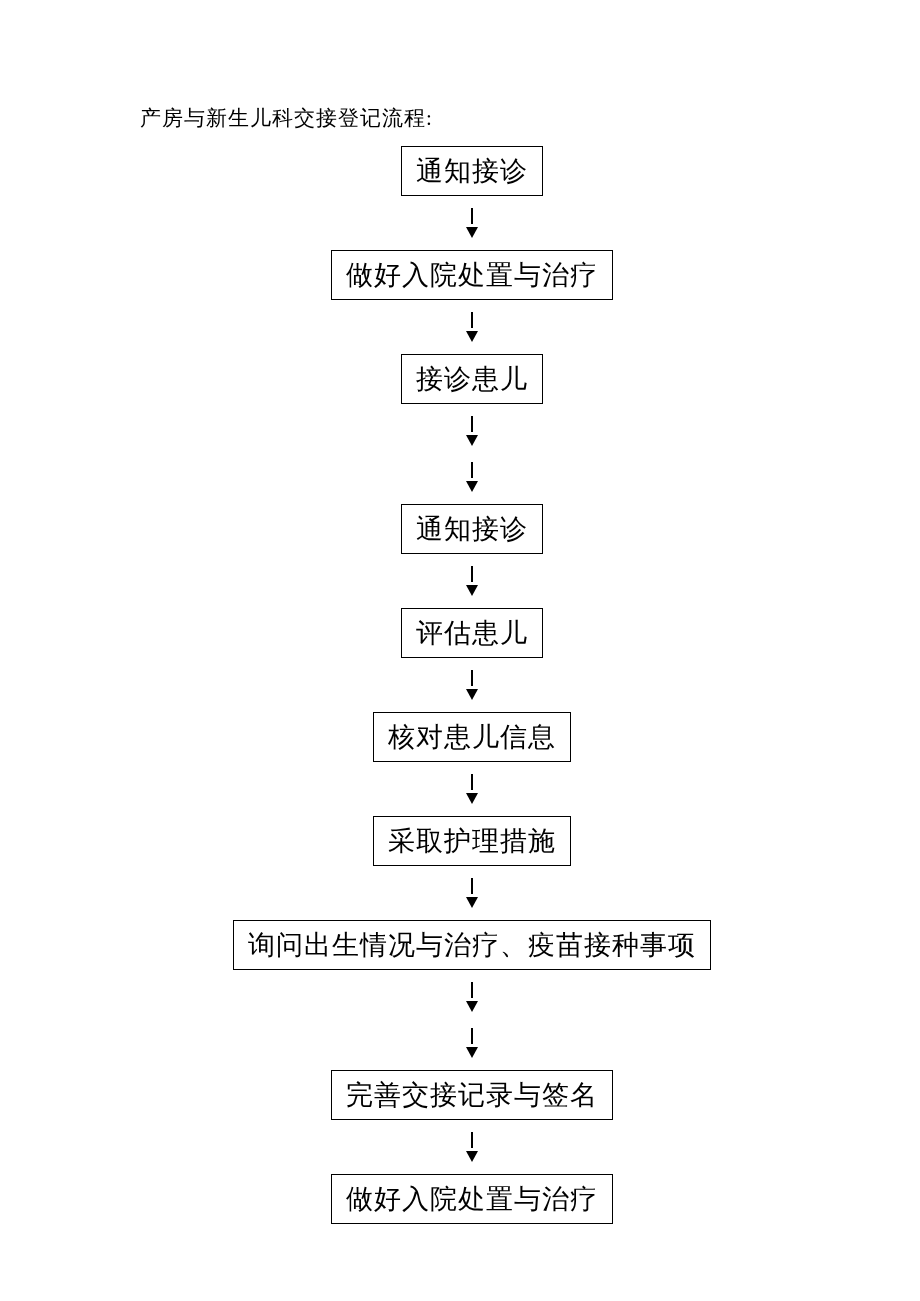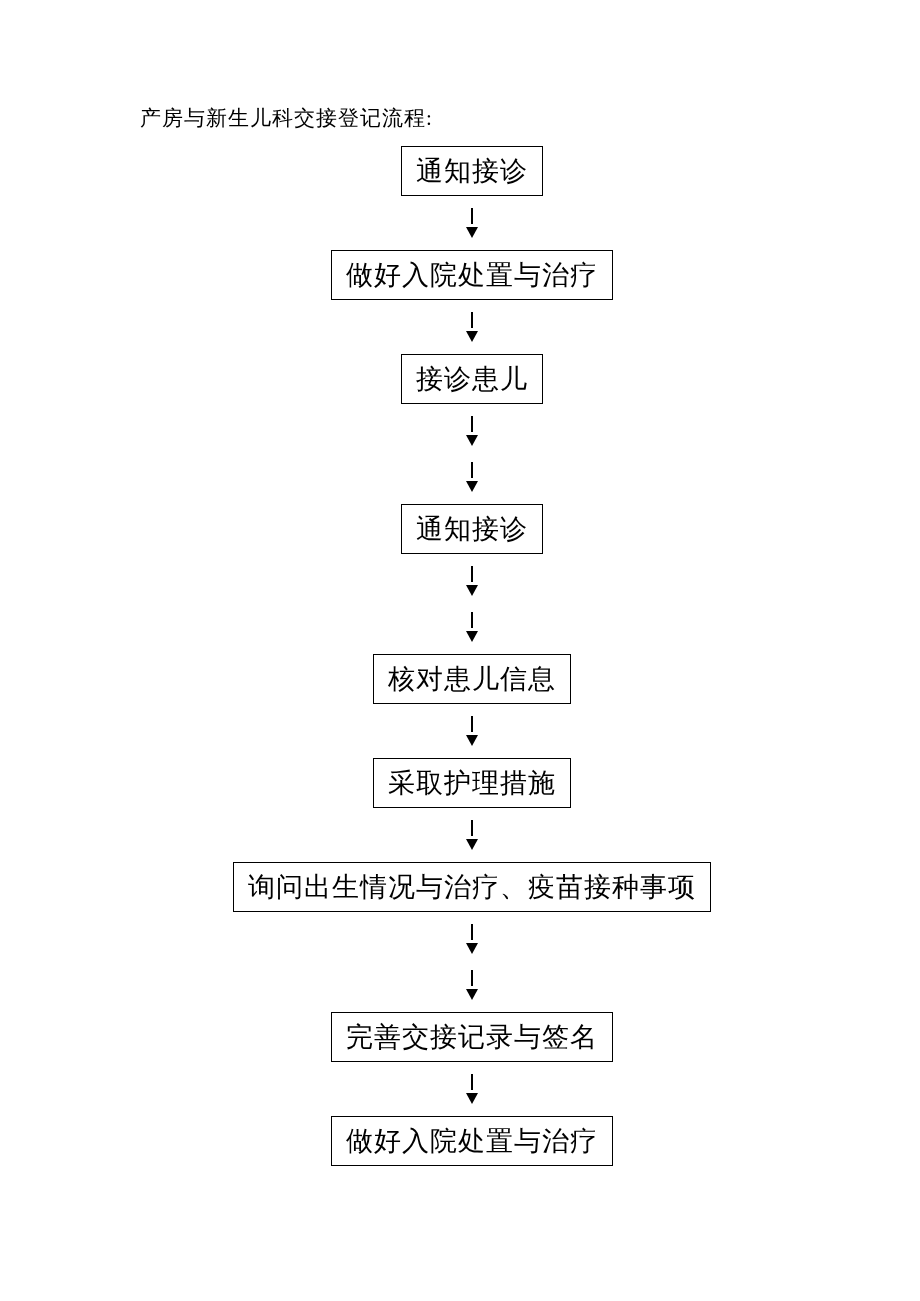--- a/index.html
+++ b/index.html
@@ -80,20 +80,21 @@
     </div>
   <div class="arrow">
       <div class="arrow-line"></div>
       <div class="arrow-head"></div>
     </div>
   <div class="node">通知接诊</div>
   <div class="arrow">
       <div class="arrow-line"></div>
       <div class="arrow-head"></div>
     </div>
+  <div class="node">评估患儿</div>
   <div class="arrow">
       <div class="arrow-line"></div>
       <div class="arrow-head"></div>
     </div>
   <div class="node">核对患儿信息</div>
   <div class="arrow">
       <div class="arrow-line"></div>
       <div class="arrow-head"></div>
     </div>
   <div class="node">采取护理措施</div>

